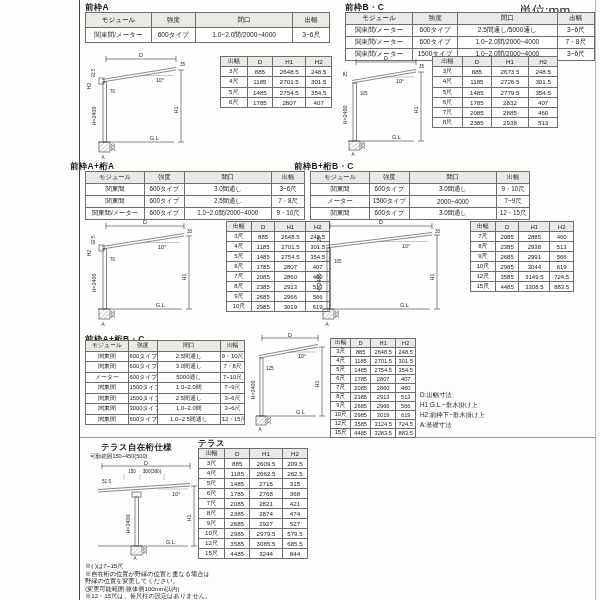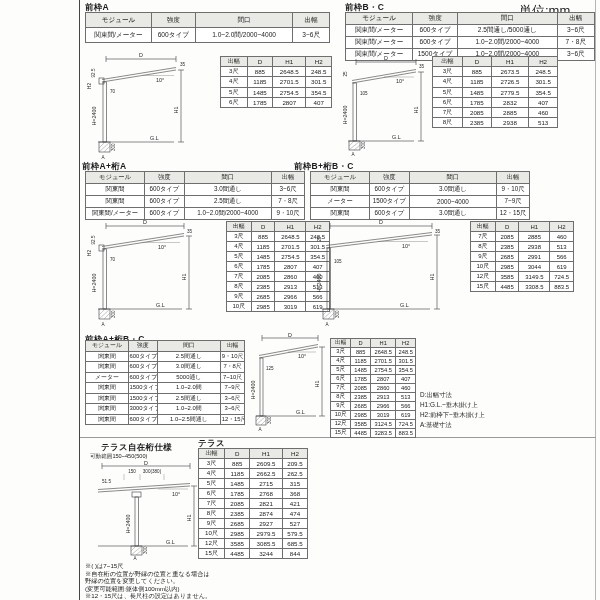--- a/index.html
+++ b/index.html
@@ -232,21 +232,21 @@
       </tr>
       <tr>
         <td>8尺</td>
         <td>2385</td>
         <td>2938</td>
         <td>513</td>
       </tr>
     </tbody>
   </table>
 
-<div class="abs sec-title" style="left:82px;top:161px">前枠A+桁A</div>
+<div class="abs sec-title" style="left:70px;top:161px">前枠A+桁A</div>
 <table class="abs spec spec-mid" style="left:85px;top:171px;width:220px">
     <thead>
       <tr>
         <th>モジュール</th>
         <th>強度</th>
         <th>間口</th>
         <th>出幅</th>
       </tr>
     </thead>
     <tbody>

